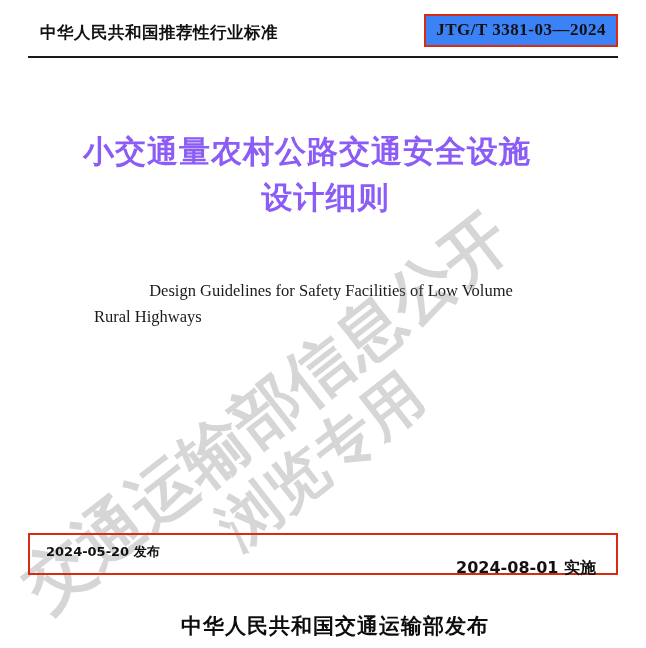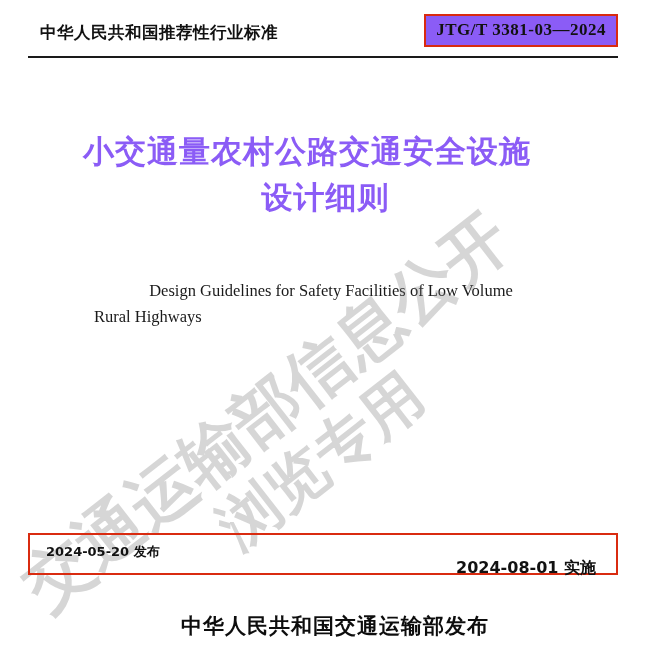--- a/index.html
+++ b/index.html
@@ -49,21 +49,21 @@
     letter-spacing: 0.5px;
     color: #111111;
     white-space: nowrap;
   }
   .std-code-box {
     position: absolute;
     right: 0;
     top: -2px;
     border: 2px solid #d92b10;
     padding: 4px 10px 5px 10px;
-    background: #8b5cf6;
+    background: #3b82f6;
   }
   .std-code {
     font-family: "Liberation Serif", serif;
     font-size: 17px;
     font-weight: 700;
     color: #111111;
     white-space: nowrap;
     letter-spacing: 0.5px;
   }
 

